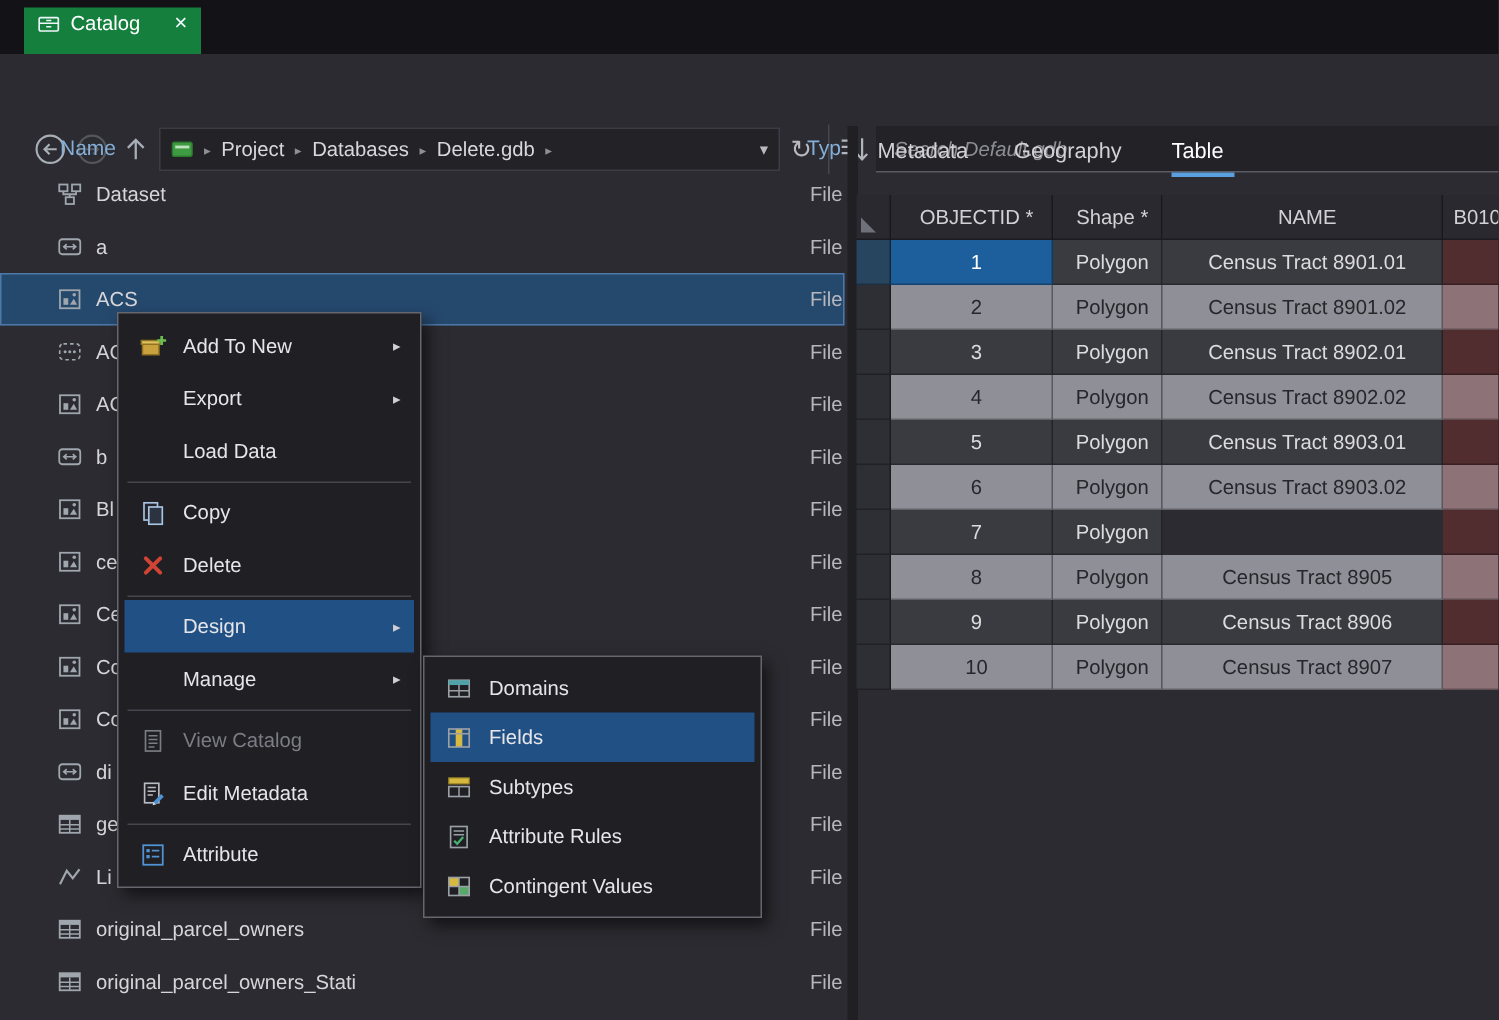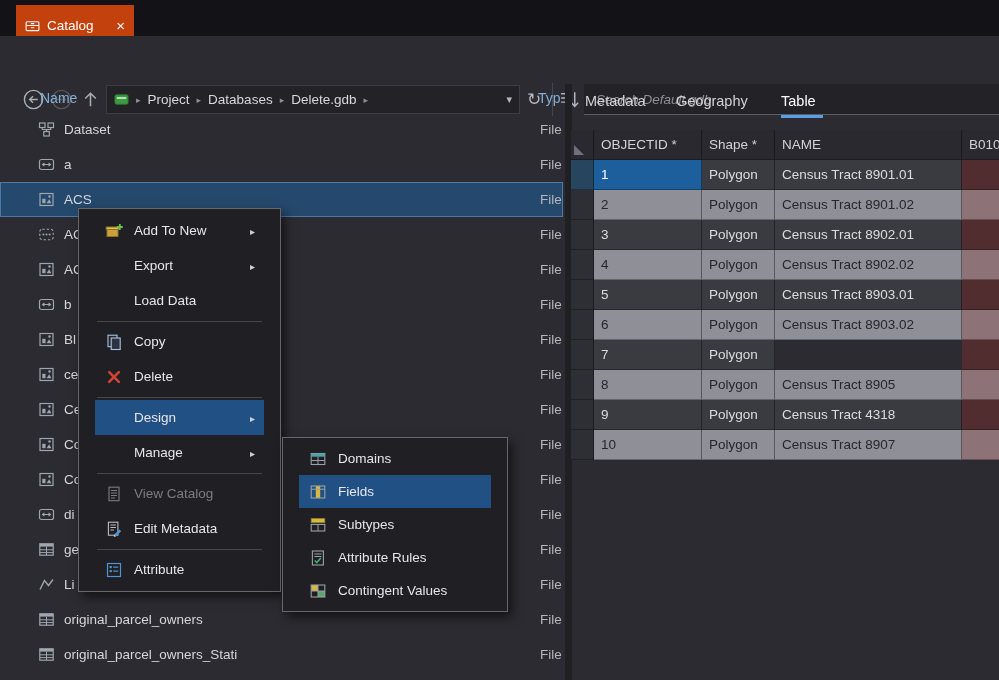--- a/index.html
+++ b/index.html
@@ -5,22 +5,22 @@
   * { margin:0; padding:0; box-sizing:border-box; }
   html,body { width:999px; height:680px; }
   body {
     position:relative; overflow:hidden;
     background:#2b2b31; font-family:"Liberation Sans", sans-serif;
     -webkit-font-smoothing:antialiased;
   }
 
   
   .tabbar { position:absolute; left:0; top:0; width:999px; height:36px; background:#131317; }
-  .doc-tab { position:absolute; left:16px; top:5px; height:31px; width:118px; background:#c2410c;
-    display:flex; align-items:flex-end; gap:7px; padding:3px 9px; color:#fff; }
+  .doc-tab { position:absolute; left:16px; top:5px; height:31px; width:118px; background:#15803d;
+    display:flex; align-items:flex-start; gap:7px; padding:3px 9px; color:#fff; }
   .doc-tab .ttl { font-size:13.5px; }
   .doc-tab .close { margin-left:auto; font-size:15px; line-height:1; color:#eef5fc; cursor:default; }
 
   
   .toolbar { position:absolute; left:0; top:36px; width:999px; height:48px; background:#2b2b31; }
   .navbtn { position:absolute; width:23px; height:23px; top:52px; color:#a8aeb6; }
   .navbtn.dim { color:#55555c; }
   .navbtn svg { width:100%; height:100%; }
   .crumbbox { position:absolute; left:106px; top:49px; width:414px; height:29px;
     background:#222227; border:1px solid #3c3c44; display:flex; align-items:center; padding:0 7px; gap:7px; }
@@ -47,21 +47,21 @@
   .lrow.sel { background:#25486d; outline:1px solid #4d78a8; outline-offset:-1px; }
 
   .divider { position:absolute; left:565px; top:84px; width:7px; height:596px; background:#1f1f24; }
 
   
   .rtab { position:absolute; top:84px; height:34px; line-height:34px; font-size:14.5px; color:#d2d2d6; }
   .rtab.active { color:#ffffff; }
   .rtab-underline { position:absolute; top:115px; height:3px; background:#5aa0e0; }
 
   
-  .thead, .trow { position:absolute; left:0; width:995px; height:30px; }
+  .thead, .trow { position:absolute; left:0; width:995px; height:30px;text-align:center; }
   .tc { position:absolute; top:0; height:30px; line-height:29px; font-size:13.5px; padding-left:7px;
     border-right:1px solid rgba(0,0,0,0.38); border-bottom:1px solid rgba(0,0,0,0.30);
     overflow:hidden; white-space:nowrap; }
   .c0 { left:571px; width:23px; padding-left:0; }
   .c1 { left:594px; width:108px; }
   .c2 { left:702px; width:73px; }
   .c3 { left:775px; width:187px; }
   .c4 { left:962px; width:37px; border-right:none; }
   .th { background:#29292f; color:#d2d2d6; }
   .d  { background:#3a3a41; color:#dcdcde; }
@@ -69,21 +69,21 @@
   .hd { background:#2e2e35; }
   .hd1{ background:#27455f; }
   .selid { background:#1d5f9c; color:#ffffff; }
   .mar-d { background:#512d2f; }
   .mar-l { background:#8d7277; }
   .cornertri { position:absolute; left:3px; bottom:4px; width:0; height:0;
     border-bottom:10px solid #70707a; border-right:10px solid transparent; }
 
   
   .menu { position:absolute; background:#1f1f24; border:1px solid #66666e;
-    box-shadow:4px 5px 10px rgba(0,0,0,0.55); padding:4px 16px; z-index:30; }
+    box-shadow:4px 5px 10px rgba(0,0,0,0.55); padding:4px 4px; z-index:30; }
   .mi { height:35px; display:flex; align-items:center; padding:0 26px 0 10px;
     position:relative; color:#e6e6ea; font-size:13.5px; white-space:nowrap; }
   .menu.sub .mi { height:33px; }
   .mi .mic { width:20px; height:18px; margin-right:9px; flex:none; }
   .mi .mic svg { width:18px; height:18px; }
   .mi .arrow { position:absolute; right:9px; top:50%; transform:translateY(-50%); font-size:10px; color:#cfcfd4; }
   .mi.hl { background:#215184; }
   .mi.dis { color:#7c7c84; }
   .msep { height:1px; background:#46464e; margin:2.5px 2px; }
 </style>
@@ -436,21 +436,21 @@
   <span class="tc c0 hd"></span>
   <span class="tc c1 l">8</span>
   <span class="tc c2 l">Polygon</span>
   <span class="tc c3 l">Census Tract 8905</span>
   <span class="tc c4 mar-l"></span>
 </div>
 <div class="trow" style="top:400px">
   <span class="tc c0 hd"></span>
   <span class="tc c1 d">9</span>
   <span class="tc c2 d">Polygon</span>
-  <span class="tc c3 d">Census Tract 4318</span>
+  <span class="tc c3 d">Census Tract 8906</span>
   <span class="tc c4 mar-d"></span>
 </div>
 <div class="trow" style="top:430px">
   <span class="tc c0 hd"></span>
   <span class="tc c1 l">10</span>
   <span class="tc c2 l">Polygon</span>
   <span class="tc c3 l">Census Tract 8907</span>
   <span class="tc c4 mar-l"></span>
 </div>
 

